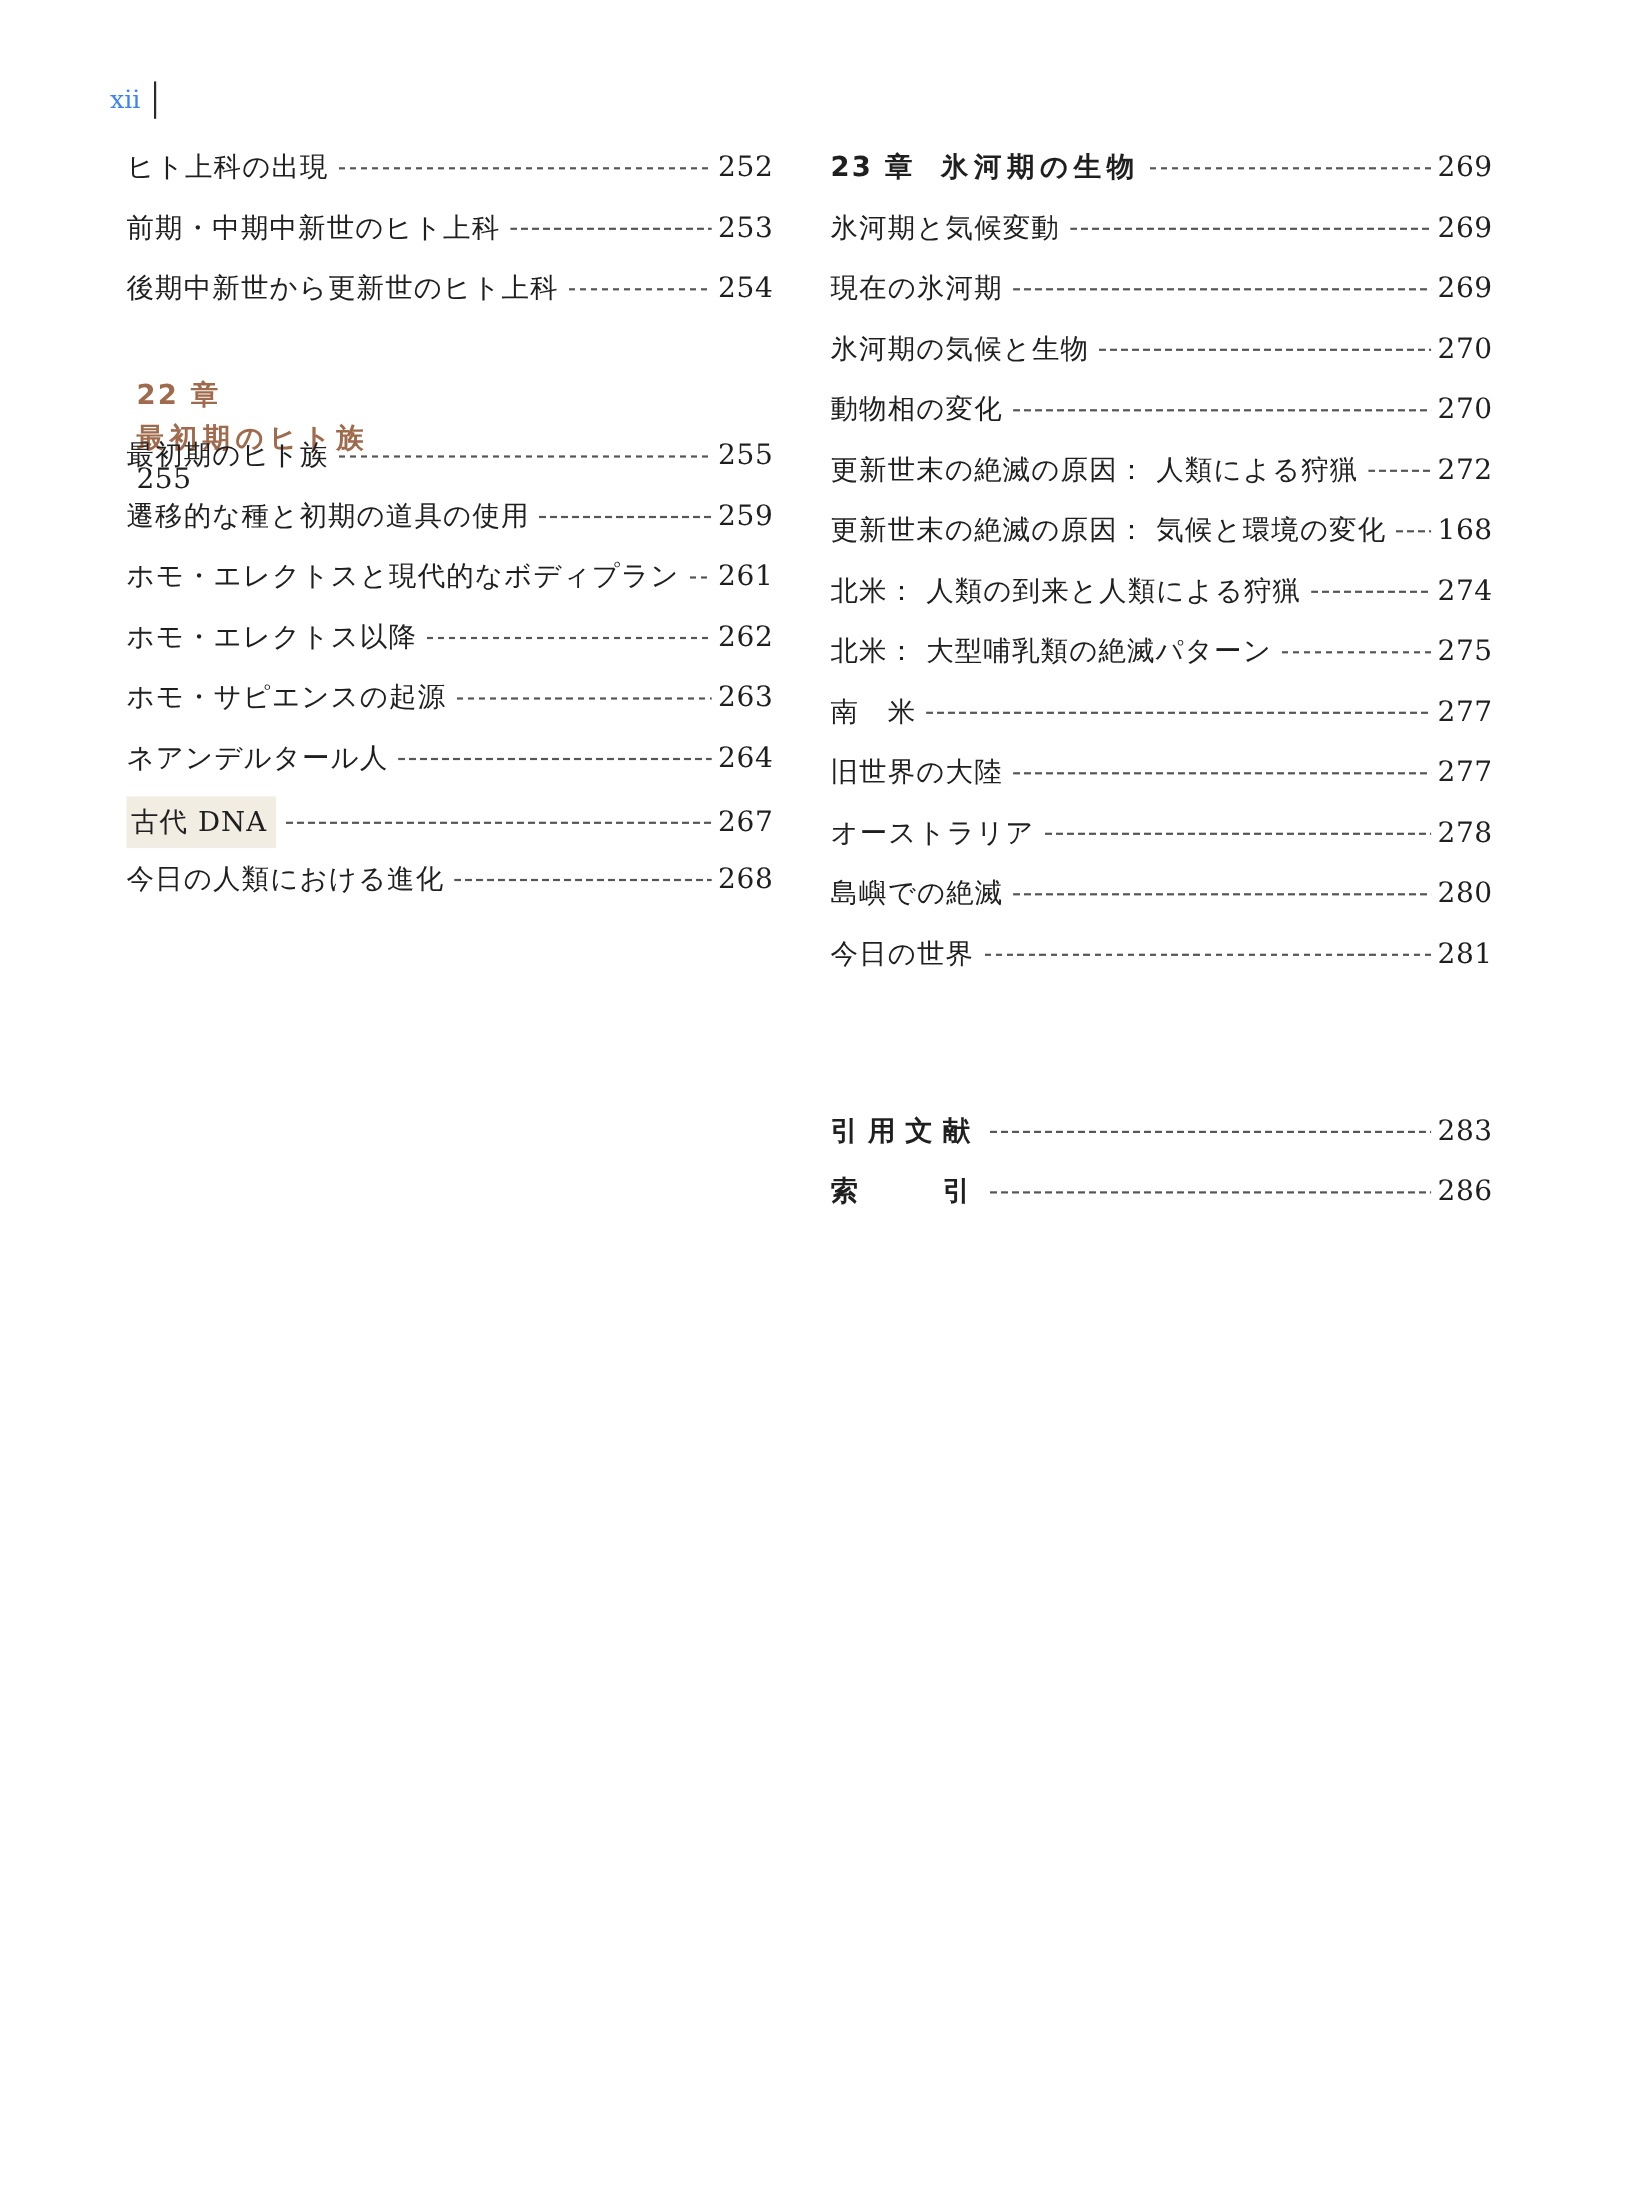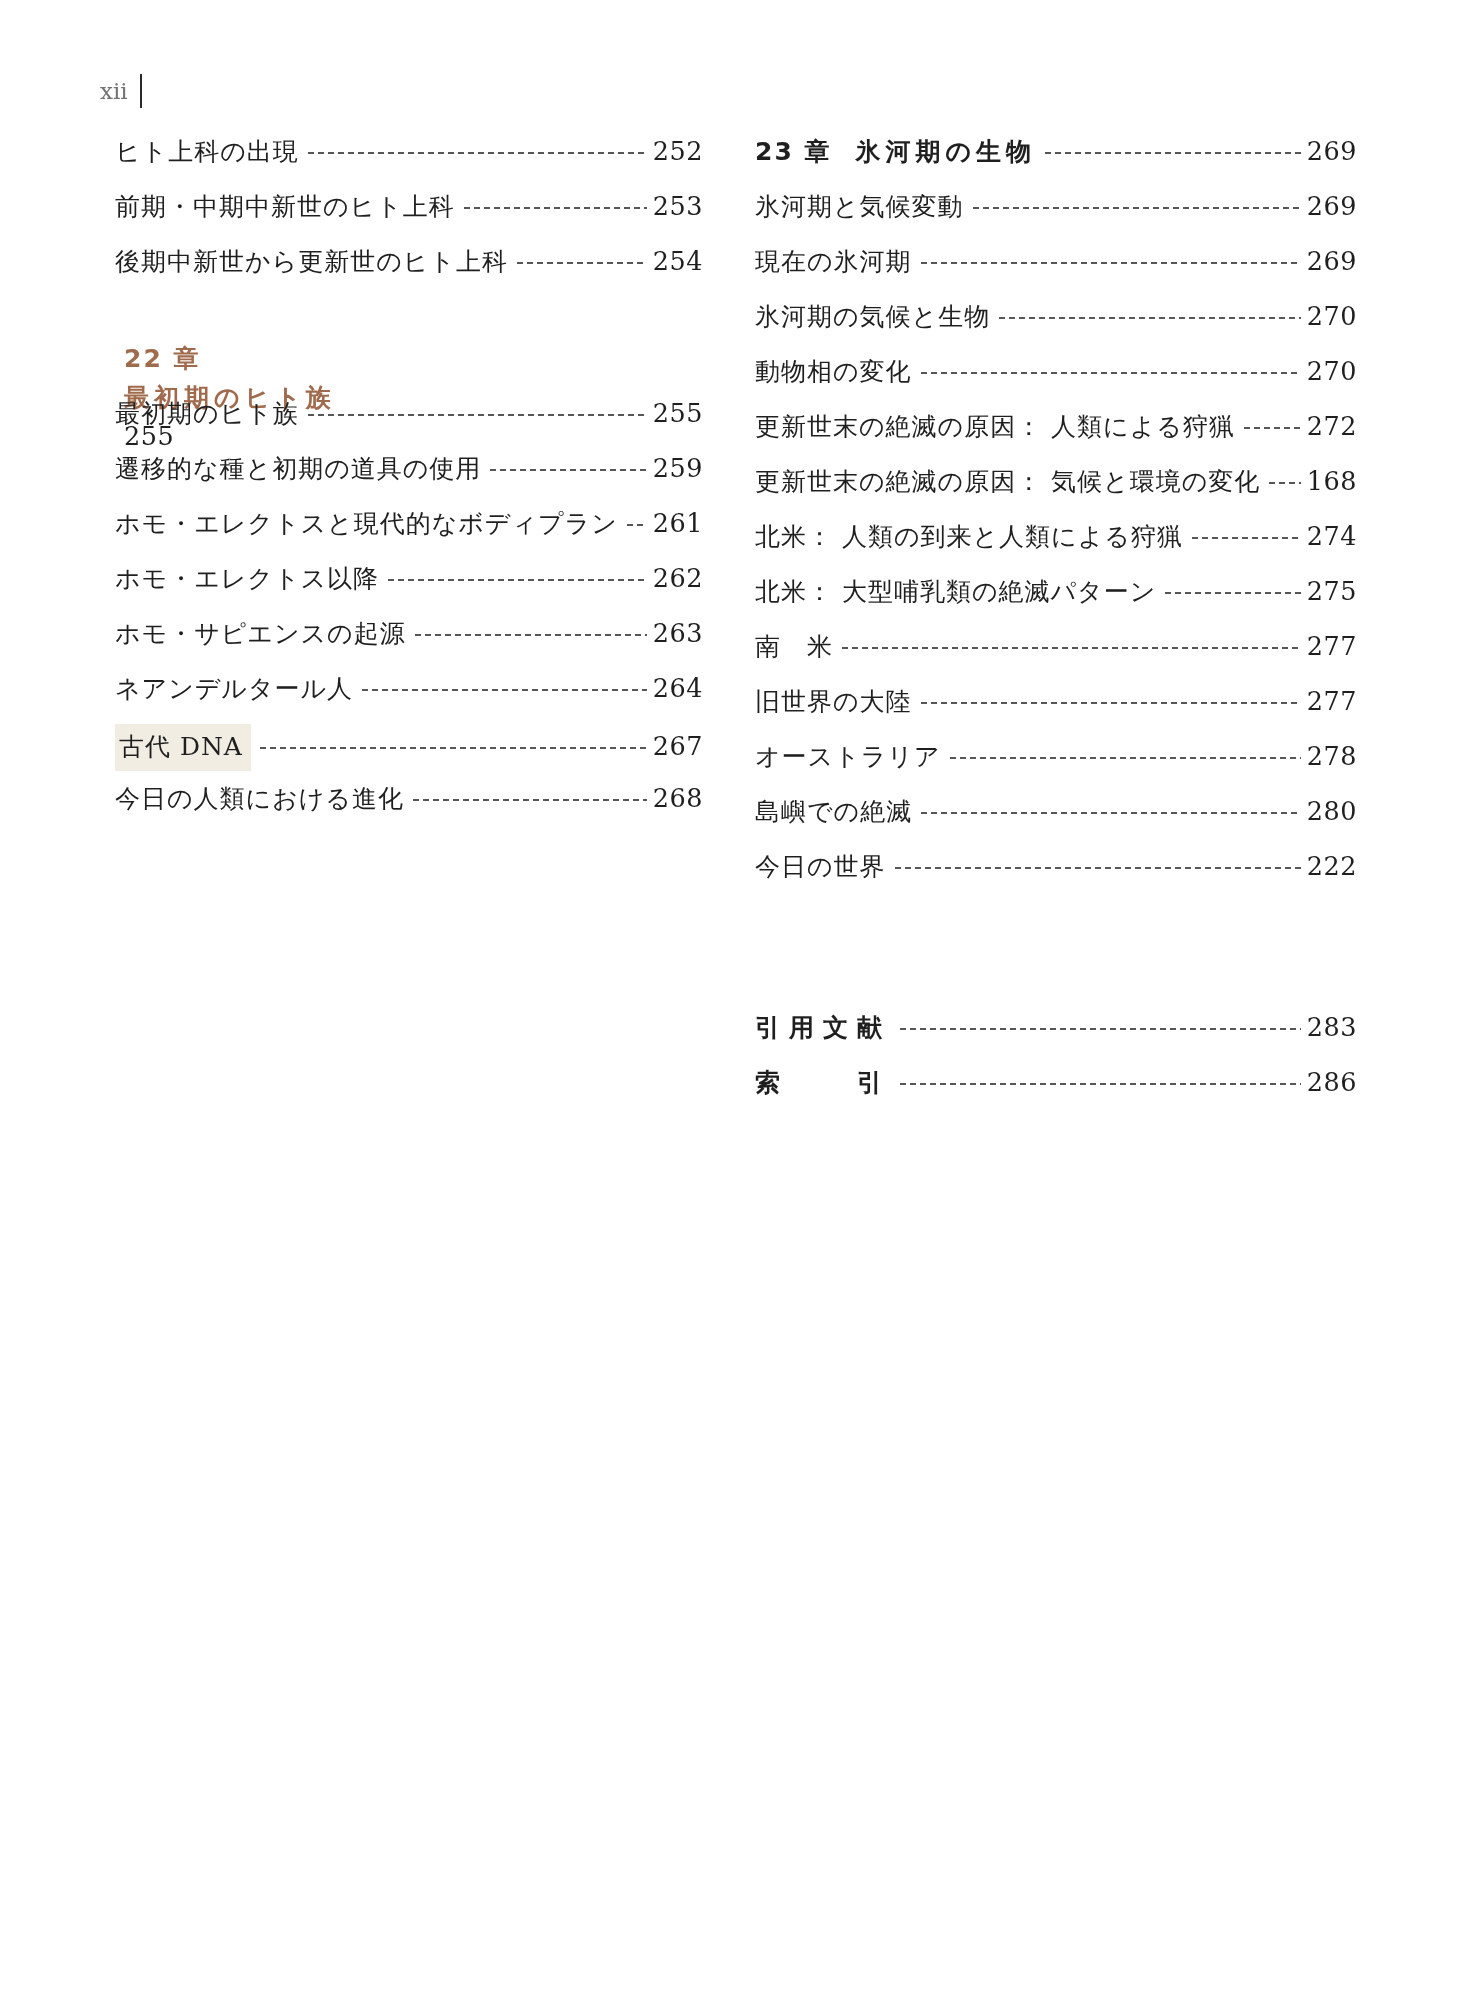--- a/index.html
+++ b/index.html
@@ -12,21 +12,21 @@
   .page{
     position:relative;
     width:1480px;height:2000px;
     background:#ffffff;
     font-family:"DejaVu Serif","Liberation Serif",serif;
     color:var(--text);
     overflow:hidden;
   }
   .folio{
     position:absolute;left:100px;top:78px;
-    font-size:23px;color:#737373;
+    font-size:23px;color:#3b82f6;
     display:flex;align-items:flex-start;
   }
   .folio .bar{
     display:inline-block;width:2px;height:34px;
     background:#2a2a2a;margin-left:12px;margin-top:-4px;
   }
   .col{position:absolute;top:116px;}
   .col-left{left:115px;width:588px;}
   .col-right{left:755px;width:602px;}
   .toc-row{
@@ -220,21 +220,21 @@
       <span class="page-num">278</span>
     </div>
     <div class="toc-row">
       <span class="title">島嶼での絶滅</span>
       <span class="leader"></span>
       <span class="page-num">280</span>
     </div>
     <div class="toc-row">
       <span class="title">今日の世界</span>
       <span class="leader"></span>
-      <span class="page-num">222</span>
+      <span class="page-num">281</span>
     </div>
 
     <div class="spacer-right"></div>
 
     <div class="toc-row back-row">
       <span class="title">引用文献</span>
       <span class="leader"></span>
       <span class="page-num">283</span>
     </div>
     <div class="toc-row back-row">

